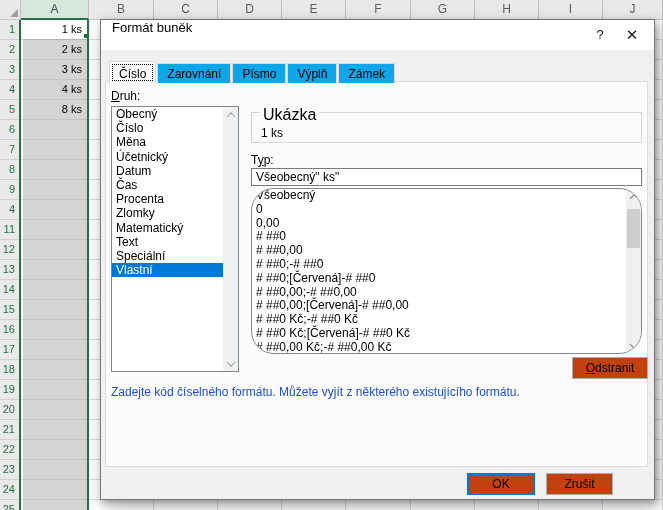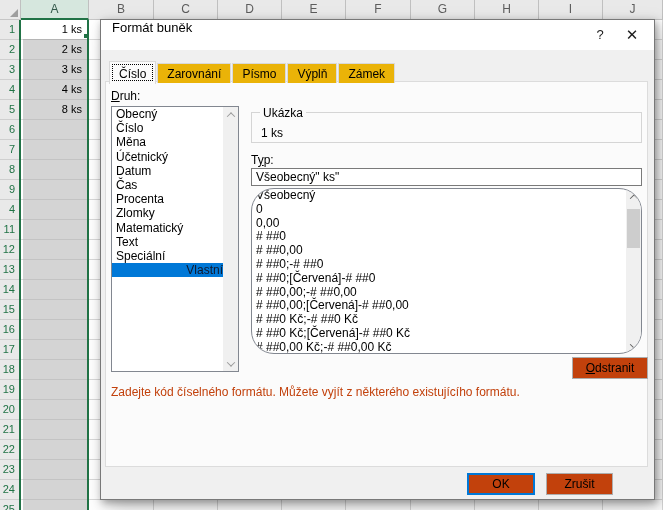--- a/index.html
+++ b/index.html
@@ -38,64 +38,64 @@
   .dialog { position:absolute; left:100px; top:19px; width:555px; height:481px;
     background:#f0f0f0; border:1px solid #787878; font-size:12px; color:#000;
     box-shadow:2px 3px 8px rgba(0,0,0,.35), 6px 10px 22px rgba(0,0,0,.18); z-index:10; }
   .titlebar { height:30px; background:#ffffff; display:flex; }
   .title-text { font-size:13px; padding-left:11px; flex:1; }
   .tb-btn { width:32px; height:30px; text-align:center; line-height:30px; font-size:13px;
     color:#1a1a1a; cursor:default; }
   .tb-btn.close { font-size:15px; margin-right:6px; }
 
   .tabs { position:absolute; left:8px; top:41px; display:flex; align-items:flex-end; z-index:2; }
-  .tab { background:#eab308; border:1px solid #d9d9d9; border-bottom:none; padding:3px 9px 4px 9px;
+  .tab { background:#0ea5e9; border:1px solid #d9d9d9; border-bottom:none; padding:3px 9px 4px 9px;
     margin-right:1px; height:20px; font-size:12px; }
   .tab.active { background:#fbfbfb; height:23px; padding-top:5px; position:relative; top:0px;
     outline:1px dotted #000; outline-offset:-4px; margin-bottom:-1px; }
 
   .tabpage { position:absolute; left:4px; top:61px; width:543px; height:386px;
     background:#fbfbfb; border:1px solid #dcdcdc; }
 
   .lbl { position:absolute; font-size:12px; }
 
   .listbox { position:absolute; background:#fff; border:1px solid #828790; overflow:hidden; }
   .druh-list { left:5px; top:24px; width:128px; height:266px; }
   .druh-list .li { height:14.2px; line-height:14.2px; padding-left:4px; font-size:12px; width:calc(100% - 15px); }
-  .druh-list .li.sel { background:#0078d7; color:#0f172a;text-align:right; }
+  .druh-list .li.sel { background:#0078d7; color:#ffffff; }
   .typ-list  { left:145px; top:106px; width:391px; height:166px;border-radius:23px; }
   .typ-list .li { height:13.8px; line-height:13.8px; padding-left:4px; font-size:12px; width:calc(100% - 15px); }
 
   .sbar { position:absolute; right:0; top:0; bottom:0; width:15px; background:#f0f0f0; }
   .sb-arrow { position:absolute; left:0; width:15px; height:15px; display:flex;
     align-items:center; justify-content:center; }
   .sb-arrow.up { top:0; } .sb-arrow.down { bottom:0; }
   .chev { width:6px; height:6px; border-left:1.5px solid #9a9a9a; border-top:1.5px solid #9a9a9a; }
   .chev.up { transform:rotate(45deg) translate(1px,1px); }
   .chev.down { transform:rotate(225deg) translate(1px,1px); }
   .sbar.dark .chev { border-color:#606060; }
   .sb-thumb { position:absolute; left:1px; width:13px; background:#cdcdcd; }
 
   .groupbox { position:absolute; left:145px; top:30px; width:391px; height:31px;
     border:1px solid #d5d5d5; }
-  .group-label { position:absolute; left:8px; top:-7px; background:#fbfbfb; padding:0 3px; font-size:12px; }
+  .group-label { position:absolute; left:8px; top:-7px; background:#fbfbfb; padding:0 3px; font-size:16px; }
   .group-sample { position:absolute; left:9px; top:13px; font-size:12px; }
 
   .typ-input { position:absolute; left:145px; top:86px; width:391px; height:18px;
     border:1px solid #7a7a7a; background:#fff; font-size:12px; padding-left:4px;
     font-family:"Liberation Sans", sans-serif; }
 
   .btn { background:#c2410c; border:1px solid #adadad; font-size:12px; text-align:center;
     font-family:"Liberation Sans", sans-serif; }
   .btn-odstranit { position:absolute; left:466px; top:275px; width:76px; height:22px; line-height:20px; }
   .btn-ok { position:absolute; left:366px; top:453px; width:68px; height:22px; line-height:18px;
     border:2px solid #0078d7; }
   .btn-cancel { position:absolute; left:445px; top:453px; width:67px; height:22px; line-height:20px; }
 
-  .instruction { position:absolute; left:5px; top:303px; width:532px; font-size:12px; color:#c2410c; }
+  .instruction { position:absolute; left:5px; top:303px; width:532px; font-size:12px; color:#1d4ed8; }
   u { text-decoration:underline; }
 </style>
 </head>
 <body>
 
 <div class="grid-bg" id="gridBg">
     <div class="grid-col" style="width: 68px;"></div>
     <div class="grid-col" style="width: 65px;"></div>
     <div class="grid-col" style="width: 64px;"></div>
     <div class="grid-col" style="width: 64px;"></div>

